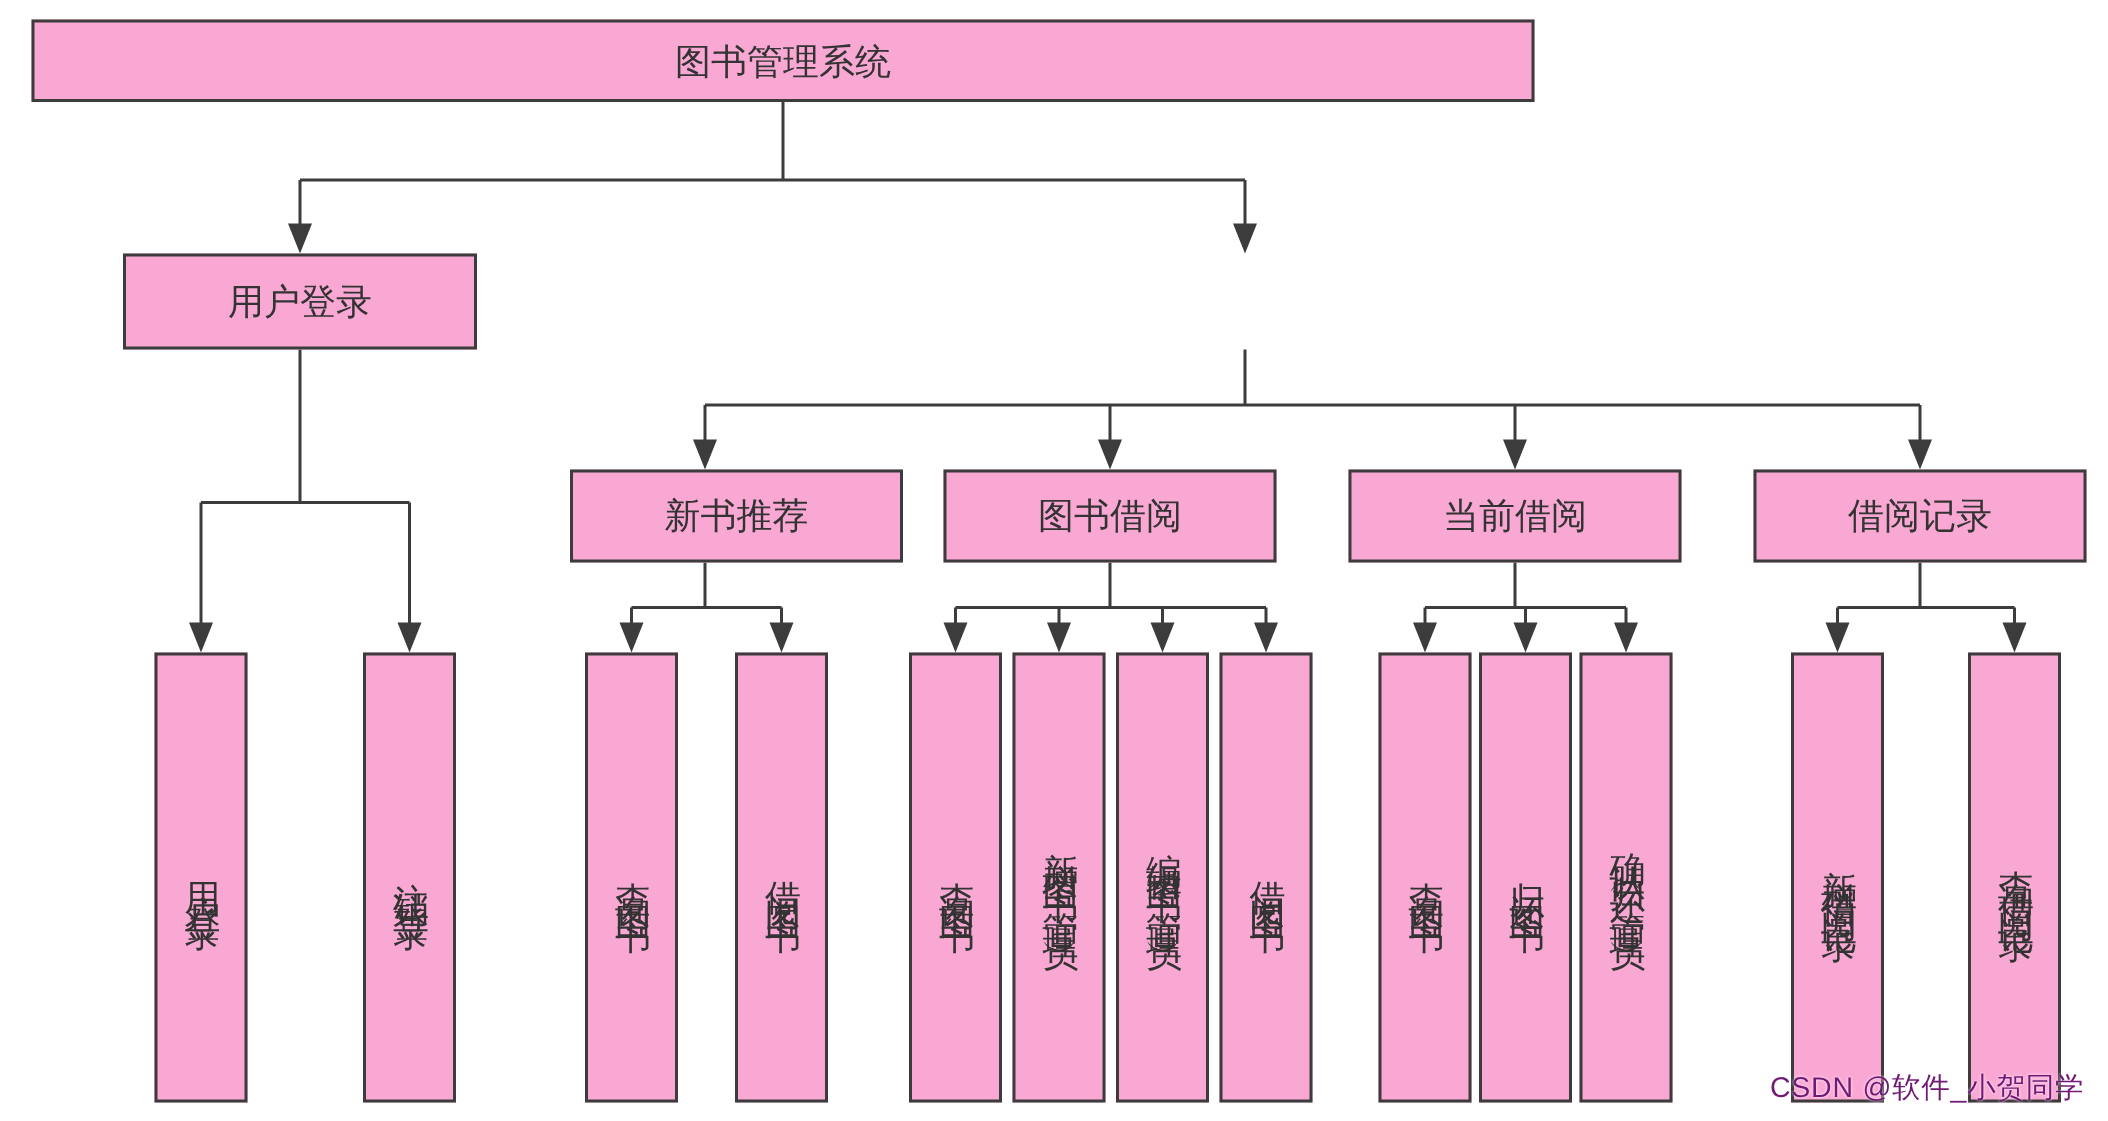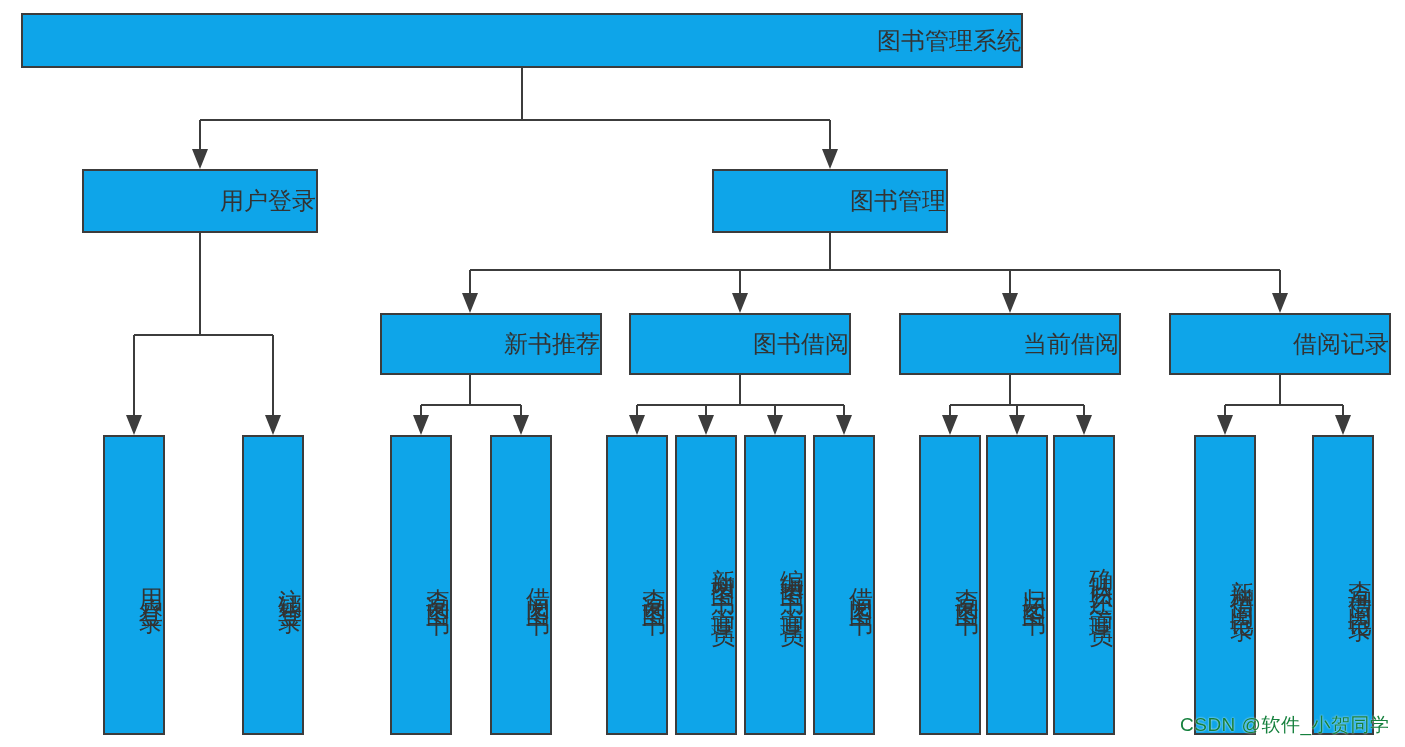--- a/index.html
+++ b/index.html
@@ -1,34 +1,34 @@
 <!DOCTYPE html>
 <html><head>
 <meta charset="utf-8">
 <style>
   html,body{margin:0;padding:0;background:#ffffff;}
   #stage{
     position:relative;width:1405px;height:747px;background:#ffffff;overflow:hidden;
     font-family:"Liberation Sans",sans-serif;
   }
   .box{
-    position:absolute;box-sizing:border-box;border:2px solid #3c3c3c;background:#0ea5e9;
-    display:flex;align-items:center;justify-content:flex-end;color:#333333;
+    position:absolute;box-sizing:border-box;border:2px solid #3c3c3c;background:#f9a8d4;
+    display:flex;align-items:center;justify-content:center;color:#333333;
   }
   .hlabel{font-size:24px;color:#333333;white-space:nowrap;}
   .vlabel{
     writing-mode:vertical-rl;text-orientation:mixed;font-size:24px;color:#333333;
     letter-spacing:8px;line-height:1;white-space:nowrap;
   }
   #connectors{position:absolute;left:0;top:0;width:1405px;height:747px;}
   .ln{fill:none;stroke:#3c3c3c;stroke-width:2;}
   .ar{fill:#3c3c3c;stroke:none;}
   #watermark{
     position:absolute;left:1180px;top:712px;width:225px;height:26px;
-    font-size:19px;color:#15803d;white-space:nowrap;z-index:10;
+    font-size:19px;color:#701a75;white-space:nowrap;z-index:10;
     text-shadow:0 0 2px #ffffff;letter-spacing:0.5px;
   }
 </style>
 </head>
 <body>
 
 <div id="stage">
 
   <svg id="connectors" viewBox="0 0 1405 747" xmlns="http://www.w3.org/2000/svg">
 
@@ -67,23 +67,20 @@
       <path class="ar" d="M1225 435 l-8 -20 h16 z M1343 435 l-8 -20 h16 z"></path>
     </g>
   </svg>
 
   <div class="box" style="left:21px;top:13px;width:1002px;height:55px;">
     <span class="hlabel">图书管理系统</span>
   </div>
 
   <div class="box" style="left:82px;top:169px;width:236px;height:64px;">
     <span class="hlabel">用户登录</span>
-  </div>
-  <div class="box" style="left:712px;top:169px;width:236px;height:64px;">
-    <span class="hlabel">图书管理</span>
   </div>
 
   <div class="box" style="left:380px;top:313px;width:222px;height:62px;">
     <span class="hlabel">新书推荐</span>
   </div>
   <div class="box" style="left:629px;top:313px;width:222px;height:62px;">
     <span class="hlabel">图书借阅</span>
   </div>
   <div class="box" style="left:899px;top:313px;width:222px;height:62px;">
     <span class="hlabel">当前借阅</span>

